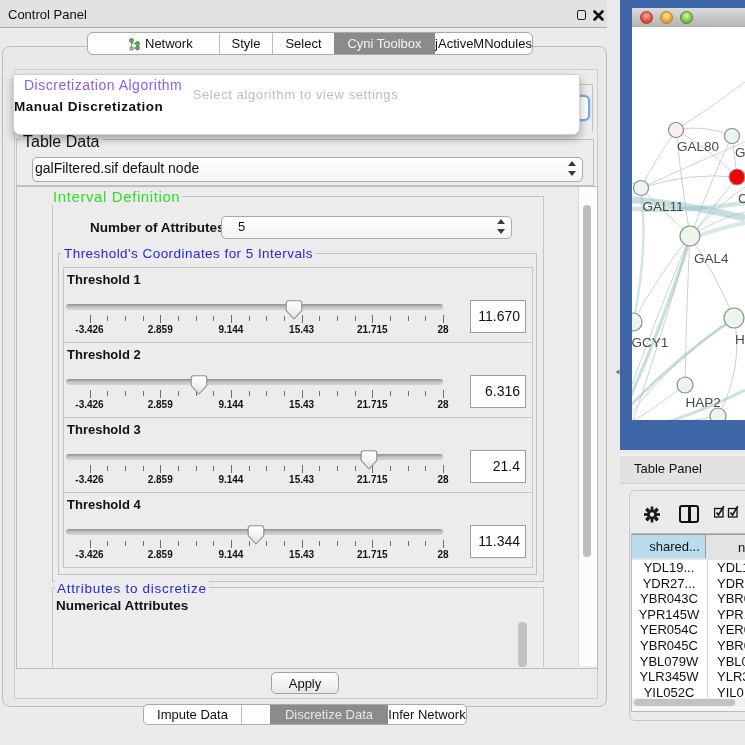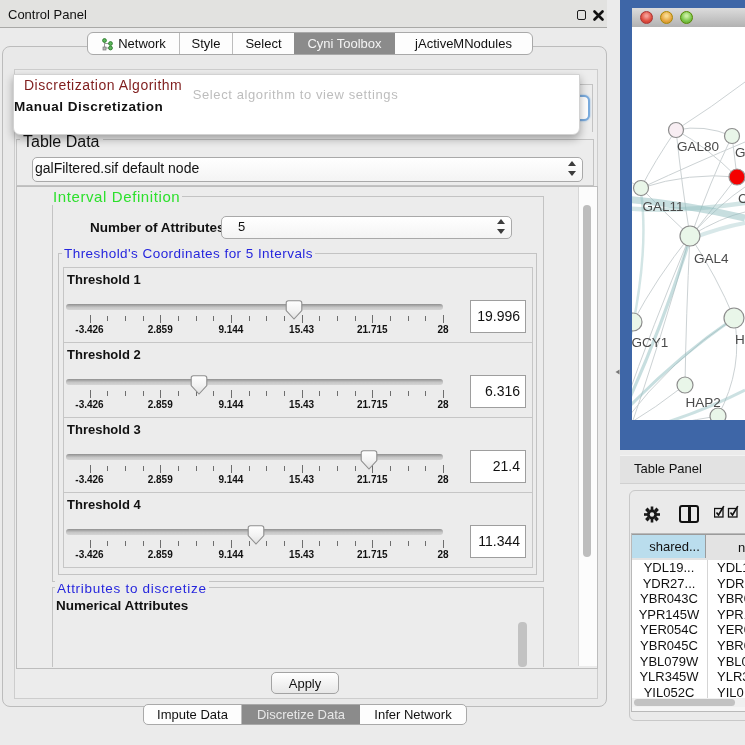--- a/index.html
+++ b/index.html
@@ -19,21 +19,21 @@
 
 <svg class="a" style="left:593px;top:9px;" width="11" height="12" viewBox="0 0 11 12">
  <path d="M1.5 2.5 L9.5 10.5 M9.5 2.5 L1.5 10.5" stroke="#111" stroke-width="2.6" stroke-linecap="round"></path>
 </svg>
 
 <div class="a" style="left:2px;top:46px;width:603px;height:659px;background:#e9e9e9;border:1px solid #bcbcbc;border-radius:8px;"></div>
 
 <div class="a" style="left:14px;top:69px;width:582px;height:628px;background:#ececec;border:1px solid #cdcdcd;"></div>
 
 <div class="a" style="left:87px;top:32px;width:444px;height:21px;background:#fdfdfd;border:1px solid #a9a9a9;border-radius:6px;overflow:hidden;display:flex;font-size:13px;">
-  <div style="width:91px;display:flex;align-items:center;justify-content:center;border-right:1px solid #bdbdbd;">
+  <div style="width:91px;display:flex;align-items:center;border-right:1px solid #bdbdbd;margin-left:40px;">
     <svg width="13" height="14" viewBox="0 0 13 14" style="margin-right:4px;">
       <path d="M3.5 4 V11.5 M3.5 6.5 H9 M3.5 11 H9" stroke="#9a9a9a" stroke-width="1" fill="none"></path>
       <rect x="2" y="10" width="3" height="3" fill="#b9b9b9" stroke="#777" stroke-width="0.7"></rect>
       <circle cx="3.5" cy="3.5" r="1.9" fill="#5cb85c" stroke="#2c7a2c" stroke-width="0.9"></circle>
       <circle cx="9.5" cy="6.5" r="1.9" fill="#5cb85c" stroke="#2c7a2c" stroke-width="0.9"></circle>
       <circle cx="9.5" cy="11" r="1.9" fill="#5cb85c" stroke="#2c7a2c" stroke-width="0.9"></circle>
     </svg>
     <span>Network</span>
       </div>
   <div style="width:52px;display:flex;align-items:center;justify-content:center;border-right:1px solid #bdbdbd;">Style</div>
@@ -113,21 +113,21 @@
   <defs>
         <linearGradient id="thg0" x1="0" y1="0" x2="0" y2="1">
     <stop offset="0" stop-color="#ffffff"></stop>
           <stop offset="0.55" stop-color="#f2f2f2"></stop>
           <stop offset="1" stop-color="#e0e0e0"></stop>
         </linearGradient>
       </defs>
   <path d="M3.5 0.7 H14.5 Q16.8 0.7 16.8 3 V10.5 L9 19 L1.2 10.5 V3 Q1.2 0.7 3.5 0.7 Z" fill="url(#thg0)" stroke="#8e8e8e" stroke-width="1.1"></path>
     </svg>
 <div class="a" style="left:470px;top:300px;width:54px;height:31px;background:#ffffff;border:1.5px solid #9e9e9e;"></div>
-<div class="a" style="left:470px;top:308px;width:50px;text-align:right;font-size:14px;">19.996</div>
+<div class="a" style="left:470px;top:308px;width:50px;text-align:right;font-size:14px;">11.670</div>
 
 <div class="a" style="left:63px;top:342px;width:468px;height:74px;border:1px solid #c6c6c6;"></div>
 <div class="a bold" style="left:67px;top:347px;font-size:13px;">Threshold 2</div>
 <div class="a" style="left:66px;top:379px;width:377px;height:6px;border-radius:3px;background:linear-gradient(#8f8f8f,#c6c6c6 55%,#d5d5d5);"></div>
 <div class="a" style="left:0;top:0;">
       <div style="position:absolute;left:89.5px;top:390px;width:1px;height:8px;background:#6e6e6e;"></div>
       <div style="position:absolute;left:107.2px;top:391px;width:1px;height:5px;background:#6e6e6e;"></div>
       <div style="position:absolute;left:124.8px;top:391px;width:1px;height:5px;background:#6e6e6e;"></div>
       <div style="position:absolute;left:142.5px;top:391px;width:1px;height:5px;background:#6e6e6e;"></div>
       <div style="position:absolute;left:160.2px;top:390px;width:1px;height:8px;background:#6e6e6e;"></div>
@@ -265,29 +265,29 @@
 
 <div class="a" style="left:52px;top:587px;width:490px;height:79px;border:1px solid #c3c3c3;border-bottom:none;"></div>
 <div class="a" style="left:55px;top:581px;padding:0 2px;background:#ececec;font-size:13.5px;letter-spacing:0.7px;color:#2626dd;">Attributes to discretize</div>
 <div class="a bold" style="left:56px;top:598px;font-size:13.5px;">Numerical Attributes</div>
 <div class="a" style="left:518px;top:622px;width:9px;height:45px;background:#c2c2c2;border-radius:4px;"></div>
 
 <div class="a" style="left:271px;top:672px;width:66px;height:20px;background:linear-gradient(#ffffff,#e7e7e7);border:1px solid #a3a3a3;border-radius:5px;font-size:13px;display:flex;align-items:center;justify-content:center;">Apply</div>
 
 <div class="a" style="left:143px;top:704px;width:322px;height:19px;background:#fdfdfd;border:1px solid #a9a9a9;border-radius:5px;overflow:hidden;display:flex;font-size:13px;">
   <div style="width:97px;display:flex;align-items:center;justify-content:center;border-right:1px solid #bdbdbd;">Impute Data</div>
-  <div style="width:118px;display:flex;align-items:center;justify-content:center;background:#8b8b8b;color:#e8e8e8;">Discretize Data</div>
+  <div style="width:118px;display:flex;align-items:center;justify-content:center;background:#8b8b8b;color:#e8e8e8;margin-left:28px;">Discretize Data</div>
   <div style="flex:1;display:flex;align-items:center;justify-content:center;">Infer Network</div>
 </div>
 
 <svg class="a" style="left:615px;top:369px;" width="5" height="6" viewBox="0 0 5 6">
       <path d="M4.5 0.5 L0.5 3 L4.5 5.5 Z" fill="#777"></path>
     </svg>
 
-<div class="a" style="left:24px;top:77px;font-size:14px;letter-spacing:0.5px;color:#7f1d1d;z-index:5;">Discretization Algorithm</div>
+<div class="a" style="left:24px;top:77px;font-size:14px;letter-spacing:0.5px;color:#8b5cf6;z-index:5;">Discretization Algorithm</div>
 <div class="a" style="left:13px;top:74px;width:565px;height:59px;background:#ffffff;border:1px solid #d2d2d2;border-radius:0 0 7px 7px;box-shadow:0 4px 9px rgba(0,0,0,0.32);z-index:4;"></div>
 <div class="a" style="left:13px;top:87px;width:565px;text-align:center;font-size:13px;letter-spacing:0.6px;color:#bdbdbd;z-index:6;">Select algorithm to view settings</div>
 <div class="a bold" style="left:14px;top:99px;font-size:13.5px;letter-spacing:0.5px;z-index:6;">Manual Discretization</div>
 
 <div class="a" style="left:620px;top:0;width:125px;height:450px;background:#3e66a7;"></div>
 <div class="a" style="left:632px;top:8px;width:113px;height:19px;background:linear-gradient(#dcdcdc,#b2b2b2);border-bottom:1px solid #8a8a8a;"></div>
 <div class="a" style="left:640px;top:11px;width:11px;height:11px;border-radius:50%;background:radial-gradient(circle at 50% 35%,#f49c94 12%,#dd4a3c 60%,#c03a2e);border:0.5px solid #a33;"></div>
 <div class="a" style="left:660px;top:11px;width:11px;height:11px;border-radius:50%;background:radial-gradient(circle at 50% 35%,#f7d98e 12%,#e5a43c 60%,#c2862c);border:0.5px solid #a80;"></div>
 <div class="a" style="left:680px;top:11px;width:11px;height:11px;border-radius:50%;background:radial-gradient(circle at 50% 35%,#c8eda0 12%,#77c445 60%,#5d9c35);border:0.5px solid #580;"></div>
 

